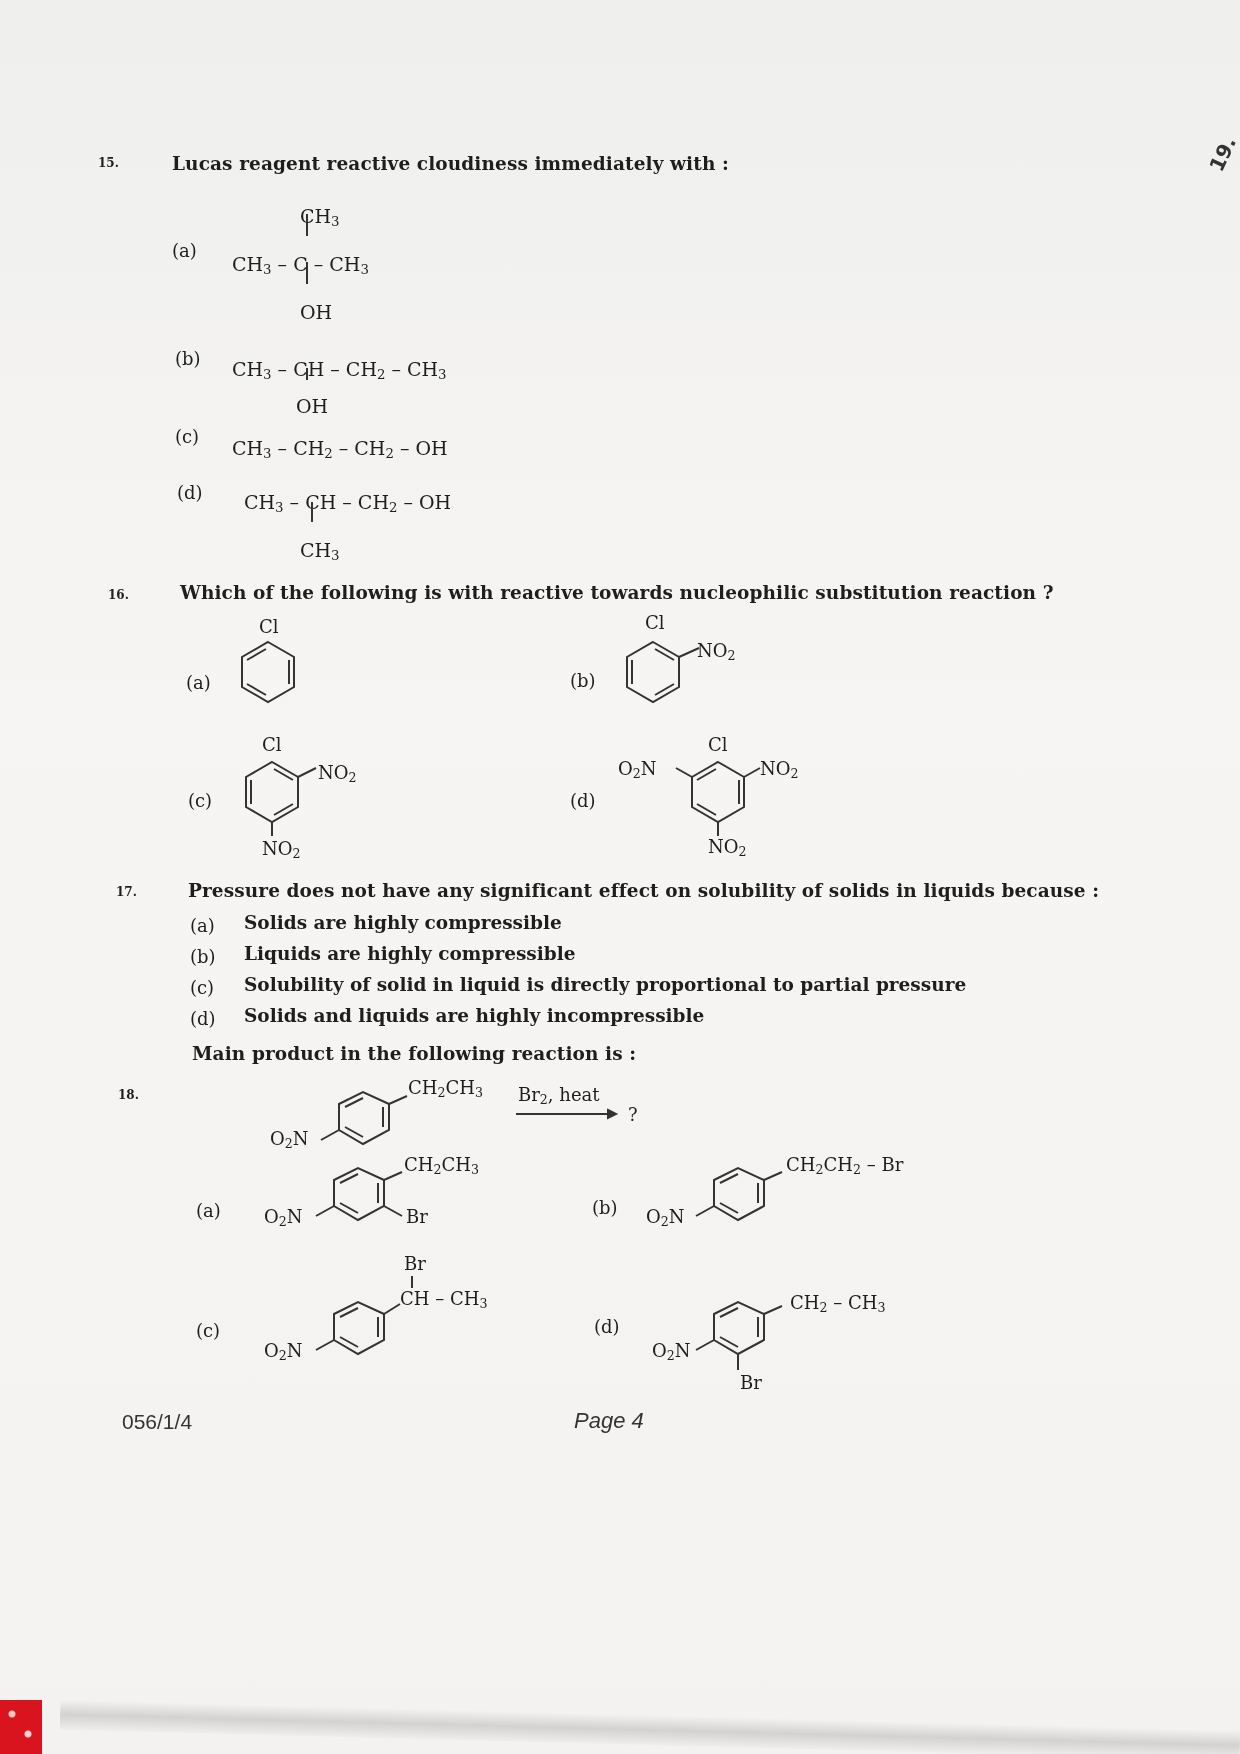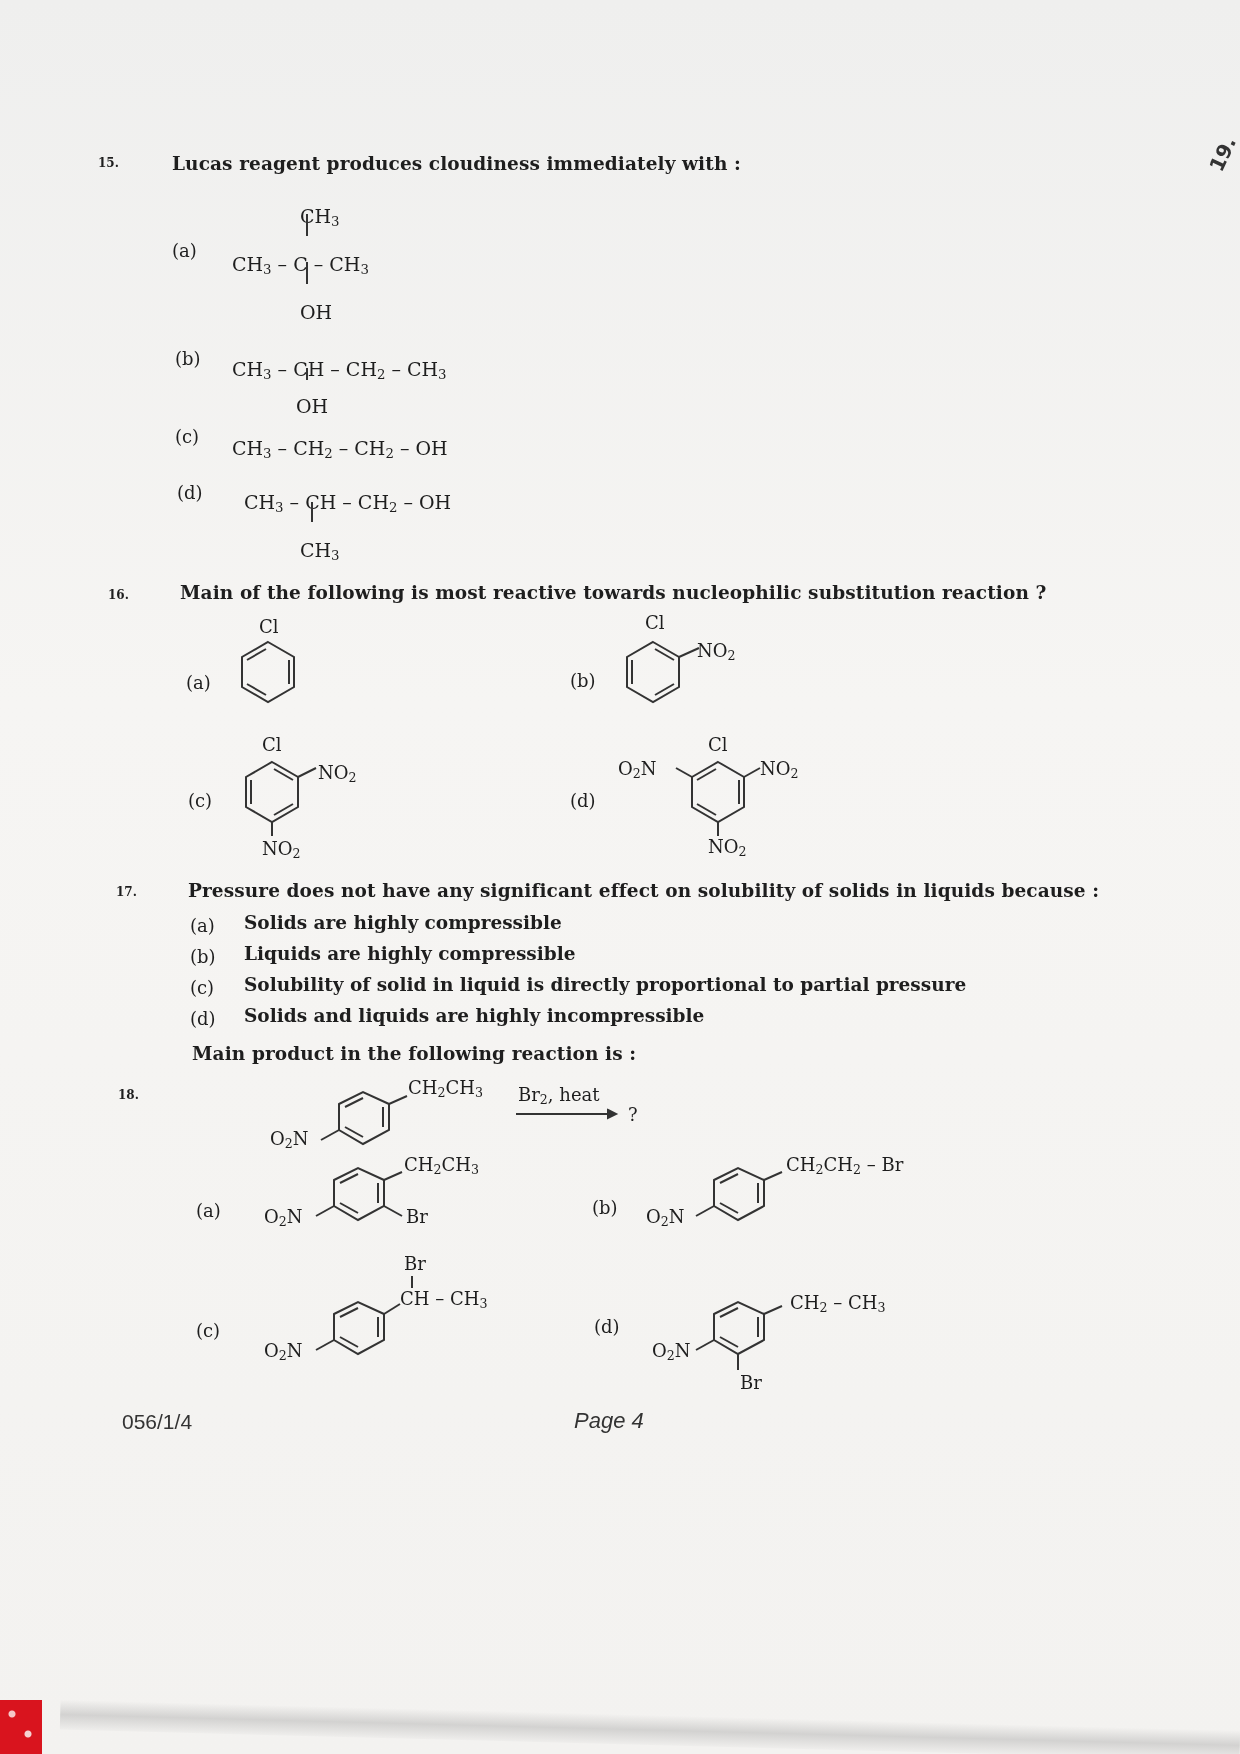--- a/index.html
+++ b/index.html
@@ -41,21 +41,21 @@
 </style>
 </head>
 <body>
 
 <div class="page-shade"></div>
 
 <div class="abs next-num" style="left:1205px; top:142px;">19.</div>
 
 <section>
   <div class="abs qnum" style="left:98px; top:156px;">15.</div>
-  <div class="abs qtext" style="left:172px; top:153px;">Lucas reagent produces cloudiness immediately with :</div>
+  <div class="abs qtext" style="left:172px; top:153px;">Lucas reagent reactive cloudiness immediately with :</div>
 
   <div class="abs opt-label" style="left:172px; top:240px;">(a)</div>
   <div class="abs formula" style="left:300px; top:190px;">CH<sub>3</sub></div>
   <div class="vbond" style="left:306px; top:214px; height:22px;"></div>
   <div class="abs formula" style="left:232px; top:238px;">CH<sub>3</sub> – C – CH<sub>3</sub></div>
   <div class="vbond" style="left:306px; top:262px; height:22px;"></div>
   <div class="abs formula" style="left:300px; top:286px;">OH</div>
 
   <div class="abs opt-label" style="left:175px; top:348px;">(b)</div>
   <div class="abs formula" style="left:232px; top:343px;">CH<sub>3</sub> – CH – CH<sub>2</sub> – CH<sub>3</sub></div>
@@ -66,21 +66,21 @@
   <div class="abs formula" style="left:232px; top:422px;">CH<sub>3</sub> – CH<sub>2</sub> – CH<sub>2</sub> – OH</div>
 
   <div class="abs opt-label" style="left:177px; top:482px;">(d)</div>
   <div class="abs formula" style="left:244px; top:476px;">CH<sub>3</sub> – CH – CH<sub>2</sub> – OH</div>
   <div class="vbond" style="left:311px; top:502px; height:20px;"></div>
   <div class="abs formula" style="left:300px; top:524px;">CH<sub>3</sub></div>
 </section>
 
 <section>
   <div class="abs qnum" style="left:108px; top:588px;">16.</div>
-  <div class="abs qtext" style="left:180px; top:582px;">Main of the following is most reactive towards nucleophilic substitution reaction ?</div>
+  <div class="abs qtext" style="left:180px; top:582px;">Which of the following is with reactive towards nucleophilic substitution reaction ?</div>
 
   <div class="abs opt-label" style="left:186px; top:672px;">(a)</div>
   <div class="abs chem" style="left:259px; top:616px;">Cl</div>
   <svg class="ring" style="left:238px; top:640px;" width="60" height="64">
     <polygon points="30,2 56,17 56,47 30,62 4,47 4,17"></polygon>
     <line x1="9" y1="20" x2="28" y2="9"></line>
     <line x1="51" y1="20" x2="51" y2="44"></line>
     <line x1="9" y1="44" x2="28" y2="55"></line>
   </svg>
 

